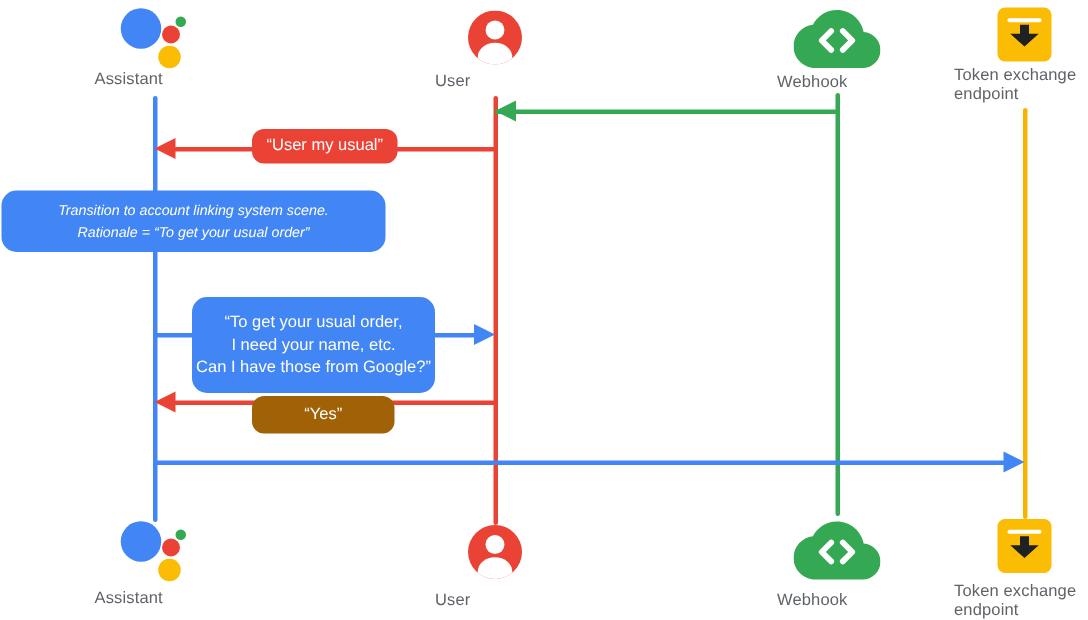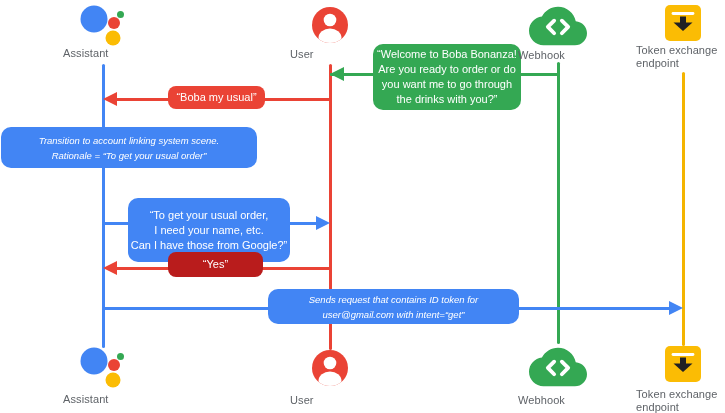--- a/index.html
+++ b/index.html
@@ -28,21 +28,21 @@
   .bubble{
     position:absolute;display:flex;align-items:center;justify-content:center;
     color:#fff;text-align:center;white-space:pre-line;border-radius:10px;
   }
   .bubble.sans{font-size:11px;line-height:15px;}
   .bubble.mono{font-family:Liberation Sans, sans-serif;font-style:italic;font-size:9.5px;line-height:15px;}
   .b-welcome{left:373px;top:44px;width:148px;height:66px;background:#34a853;}
   .b-order{left:168px;top:86px;width:97px;height:23px;background:#ea4335;border-radius:8px;}
   .b-note{left:1px;top:127px;width:256px;height:41px;background:#4285f4;}
   .b-needname{left:128px;top:198px;width:162px;height:64px;background:#4285f4;}
-  .b-yes{left:168px;top:252px;width:95px;height:25px;background:#b91c1c;border-radius:8px;}
+  .b-yes{left:168px;top:264px;width:95px;height:25px;background:#a16207;border-radius:8px;}
   .b-sends{left:268px;top:289px;width:251px;height:35px;background:#4285f4;}
 
   
   .actor-label{
     position:absolute;color:#5f6368;font-size:11px;line-height:12.5px;
     text-align:left;letter-spacing:0.1px;
   }
   .al-assistant-top{left:63px;top:47px;width:80px;}
   .al-user-top{left:290px;top:48px;width:80px;}
   .al-webhook-top{left:518px;top:49px;width:80px;}
@@ -72,33 +72,27 @@
 
   <div class="msgline" style="left:103px;top:222px;width:215px;background:#4285f4;"></div>
   <div class="arrowhead ah-right-blue" style="left:316px;top:216px;"></div>
 
   <div class="msgline" style="left:116px;top:267px;width:214px;background:#ea4335;"></div>
   <div class="arrowhead ah-left-red" style="left:103px;top:261px;"></div>
 
   <div class="msgline" style="left:103px;top:307px;width:567px;background:#4285f4;"></div>
   <div class="arrowhead ah-right-blue" style="left:669px;top:301px;"></div>
 
-  <div class="bubble sans b-welcome">“Welcome to Boba Bonanza!
-Are you ready to order or do
-you want me to go through
-the drinks with you?”</div>
-  <div class="bubble sans b-order">“Boba my usual”</div>
+  <div class="bubble sans b-order">“User my usual”</div>
   <div class="bubble mono b-note">Transition to account linking system scene.
 Rationale = “To get your usual order”</div>
   <div class="bubble sans b-needname">“To get your usual order,
 I need your name, etc.
 Can I have those from Google?”</div>
   <div class="bubble sans b-yes">“Yes”</div>
-  <div class="bubble mono b-sends">Sends request that contains ID token for
-user@gmail.com with intent=“get”</div>
 
   <svg class="icon" style="left:78px;top:2px;" width="50" height="46" viewBox="0 0 50 46">
     <circle cx="16" cy="17" r="13.5" fill="#4285f4"></circle>
     <circle cx="36" cy="21" r="6" fill="#ea4335"></circle>
     <circle cx="42.5" cy="12.5" r="3.5" fill="#34a853"></circle>
     <circle cx="35" cy="36" r="7.5" fill="#fbbc04"></circle>
   </svg>
 
   <svg class="icon" style="left:312px;top:7px;" width="36" height="36" viewBox="0 0 36 36">
     <defs>

